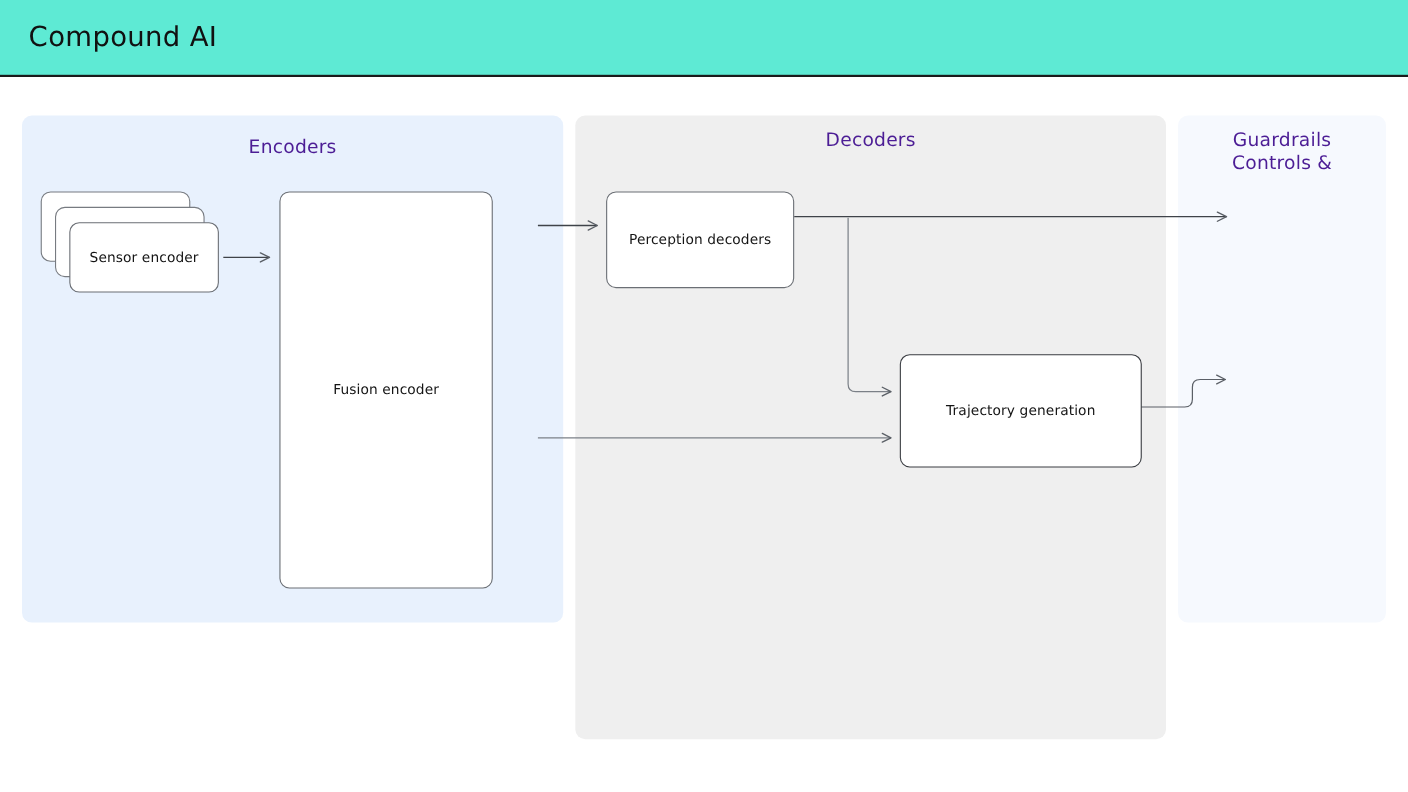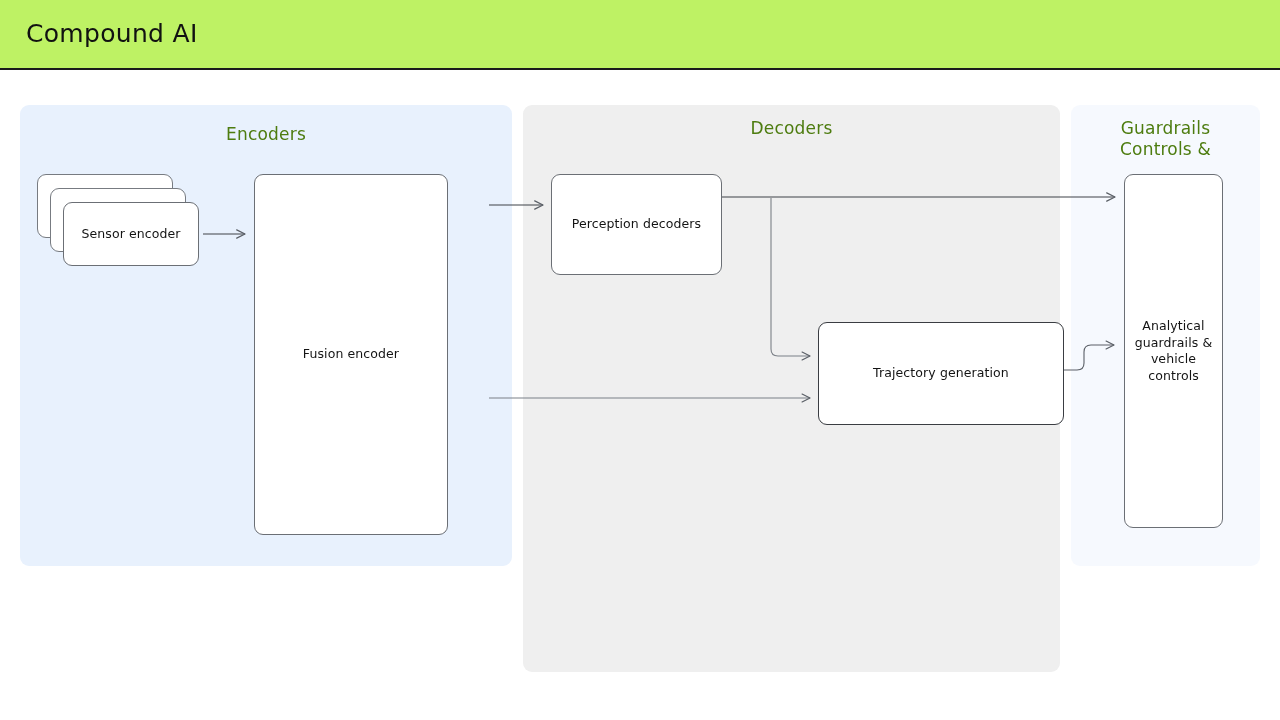--- a/index.html
+++ b/index.html
@@ -8,37 +8,37 @@
     background: #ffffff;
     font-family: "DejaVu Sans", "Liberation Sans", sans-serif;
     overflow: hidden;
   }
   #stage { position: relative; width: 1280px; height: 720px; }
 
   
   .header {
     position: absolute; left: 0; top: 0;
     width: 1280px; height: 69px;
-    background: #bef264;
+    background: #5eead4;
   }
   .header-title {
     position: absolute; left: 26px; top: 21px;
     font-size: 25px; font-weight: 400; letter-spacing: 0.3px;
     color: #111111; line-height: 1;
   }
   .header-rule {
     position: absolute; left: 0; top: 68px;
     width: 1280px; height: 1.6px; background: #1b1b1b;
   }
 
   
   .panel { position: absolute; border-radius: 9px; }
   .panel-title {
     position: absolute; left: 0; width: 100%;
-    text-align: center; color: #4d7c0f;
+    text-align: center; color: #4c1d95;
     font-size: 17px; font-weight: 400; letter-spacing: 0.2px;
     line-height: 1.25;
   }
   #panel-encoders {
     left: 20px; top: 105px; width: 492px; height: 461px;
     background: #e8f1fd;
   }
   #panel-encoders .panel-title { top: 19px; }
   #panel-decoders {
     left: 523px; top: 105px; width: 537px; height: 567px;
@@ -67,22 +67,22 @@
   .stack-card {
     position: absolute; background: #ffffff;
     border: 1.1px solid #777b81; border-radius: 9px;
     width: 136px; height: 64px;
   }
   #sensor-card-back  { left: 37px;  top: 174px; }
   #sensor-card-mid   { left: 50px;  top: 188px; }
   #sensor-node       { left: 63px;  top: 202px; width: 136px; height: 64px; }
 
   #fusion-node       { left: 254px; top: 174px; width: 194px; height: 361px; }
-  #perception-node   { left: 551px; top: 174px; width: 171px; height: 101px; }
-  #trajectory-node   { left: 818px; top: 322px; width: 246px; height: 103px; }
+  #perception-node   { left: 551px; top: 174px; width: 171px; height: 88px; }
+  #trajectory-node   { left: 818px; top: 322px; width: 220px; height: 103px; }
   #guardrails-node   { left: 1124px; top: 174px; width: 99px; height: 354px; }
   #guardrails-node .node-label { padding: 0 6px; }
 
   
   #wires { position: absolute; left: 0; top: 0; width: 1280px; height: 720px; }
 </style>
 </head>
 <body>
 
 <div id="stage">
@@ -138,17 +138,14 @@
   </div>
 
   <div class="node" id="perception-node">
     <span class="node-label">Perception decoders</span>
   </div>
 
   <div class="node dark" id="trajectory-node">
     <span class="node-label">Trajectory generation</span>
   </div>
 
-  <div class="node" id="guardrails-node">
-    <span class="node-label">Analytical guardrails &amp; vehicle controls</span>
-  </div>
 
 </div>
 
 </body></html>

